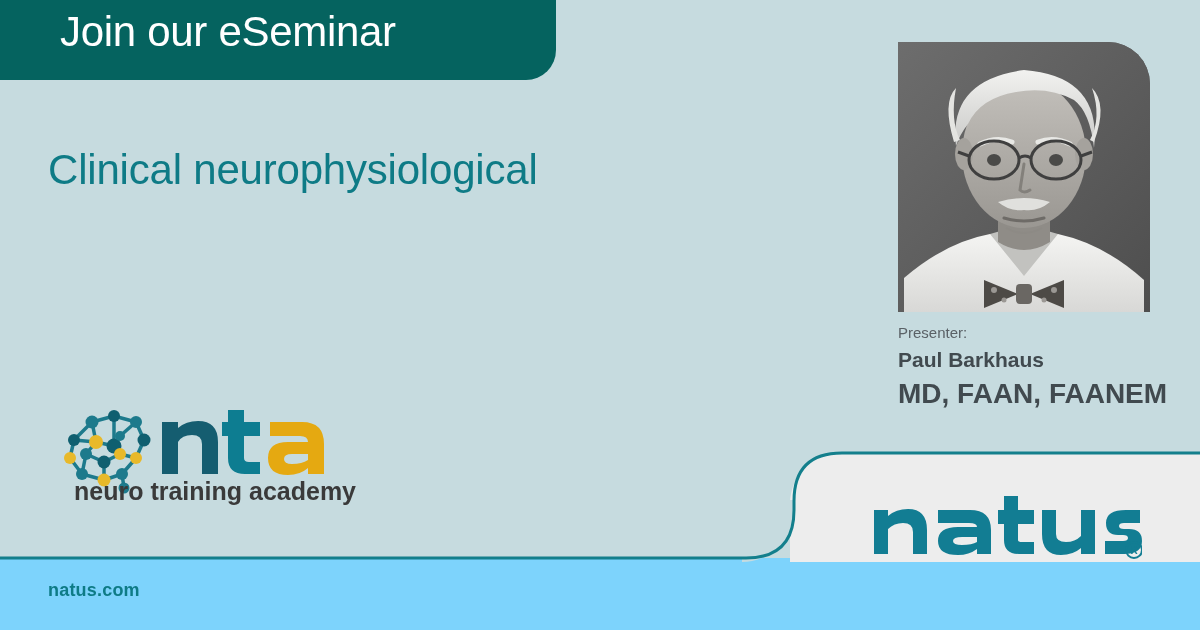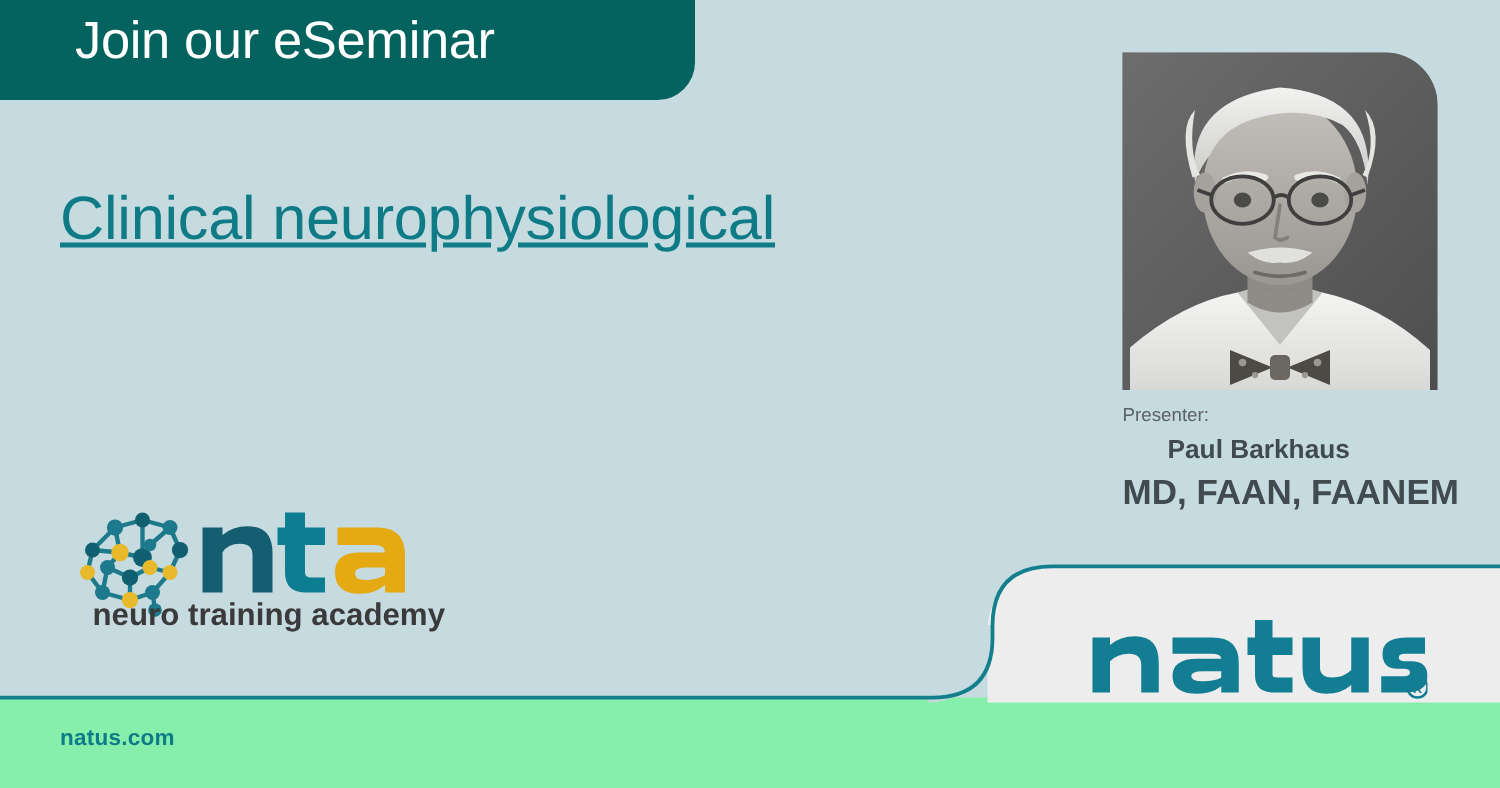--- a/index.html
+++ b/index.html
@@ -5,21 +5,21 @@
   html, body {
     margin: 0;
     padding: 0;
     background: #ffffff;
   }
   #banner {
     position: relative;
     width: 1200px;
     height: 630px;
     overflow: hidden;
-    background: #86efac;
+    background: #7dd3fc;
     font-family: "Liberation Sans", sans-serif;
   }
 
   
   .panel-blue {
     position: absolute;
     left: 0;
     top: 0;
     width: 1200px;
     height: 558px;
@@ -75,26 +75,25 @@
     letter-spacing: -0.3px;
     white-space: nowrap;
   }
 
   
   .title {
     position: absolute;
     left: 48px;
     top: 140px;
     width: 830px;
-    font-size: 49px;
+    font-size: 42px;
     line-height: 1.44;
     font-weight: 400;
     color: #0e7b86;
     letter-spacing: -0.2px;
-    text-decoration: underline;
   }
   .title-line { display: block; white-space: nowrap; }
 
   
   .photo {
     position: absolute;
     left: 898px;
     top: 42px;
     width: 252px;
     height: 270px;
@@ -118,21 +117,20 @@
     font-weight: 400;
     line-height: 1.5;
     color: #5a6166;
   }
   .presenter-name {
     display: block;
     font-size: 21px;
     font-weight: 700;
     line-height: 1.42;
     color: #414a4f;
-    margin-left: 36px;
   }
   .presenter-creds {
     display: block;
     font-size: 28px;
     font-weight: 700;
     line-height: 1.42;
     color: #414a4f;
   }
 
   

